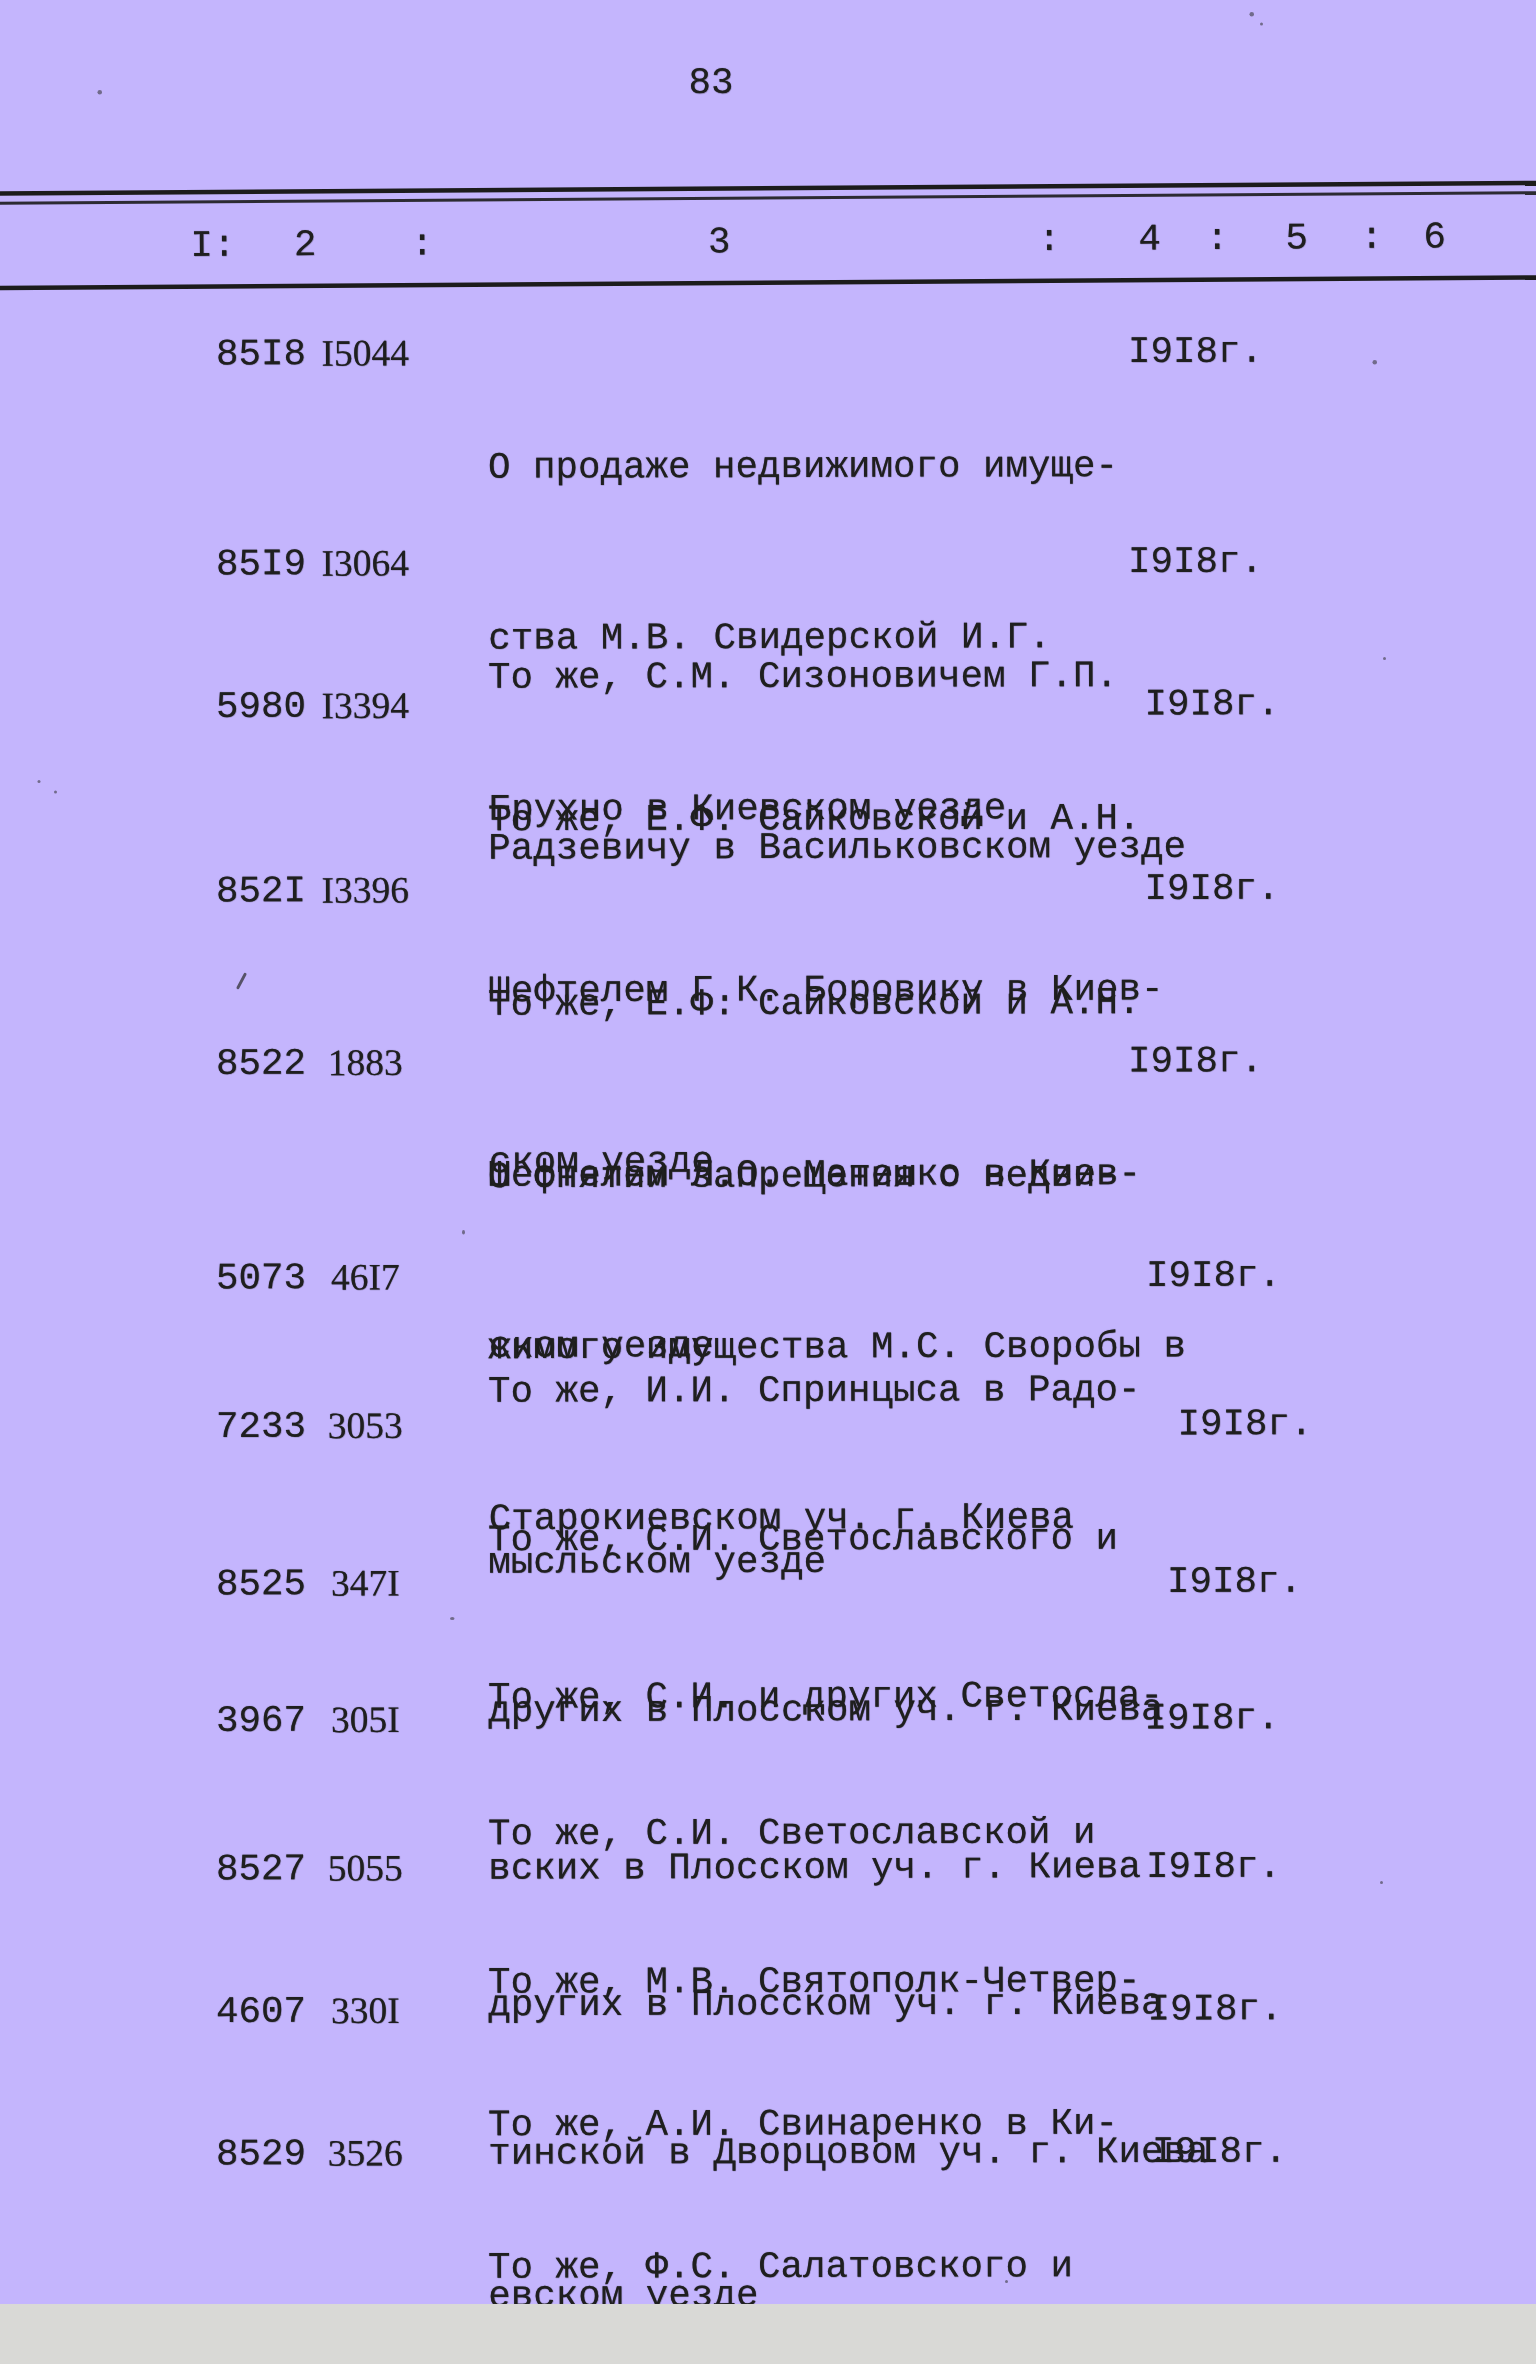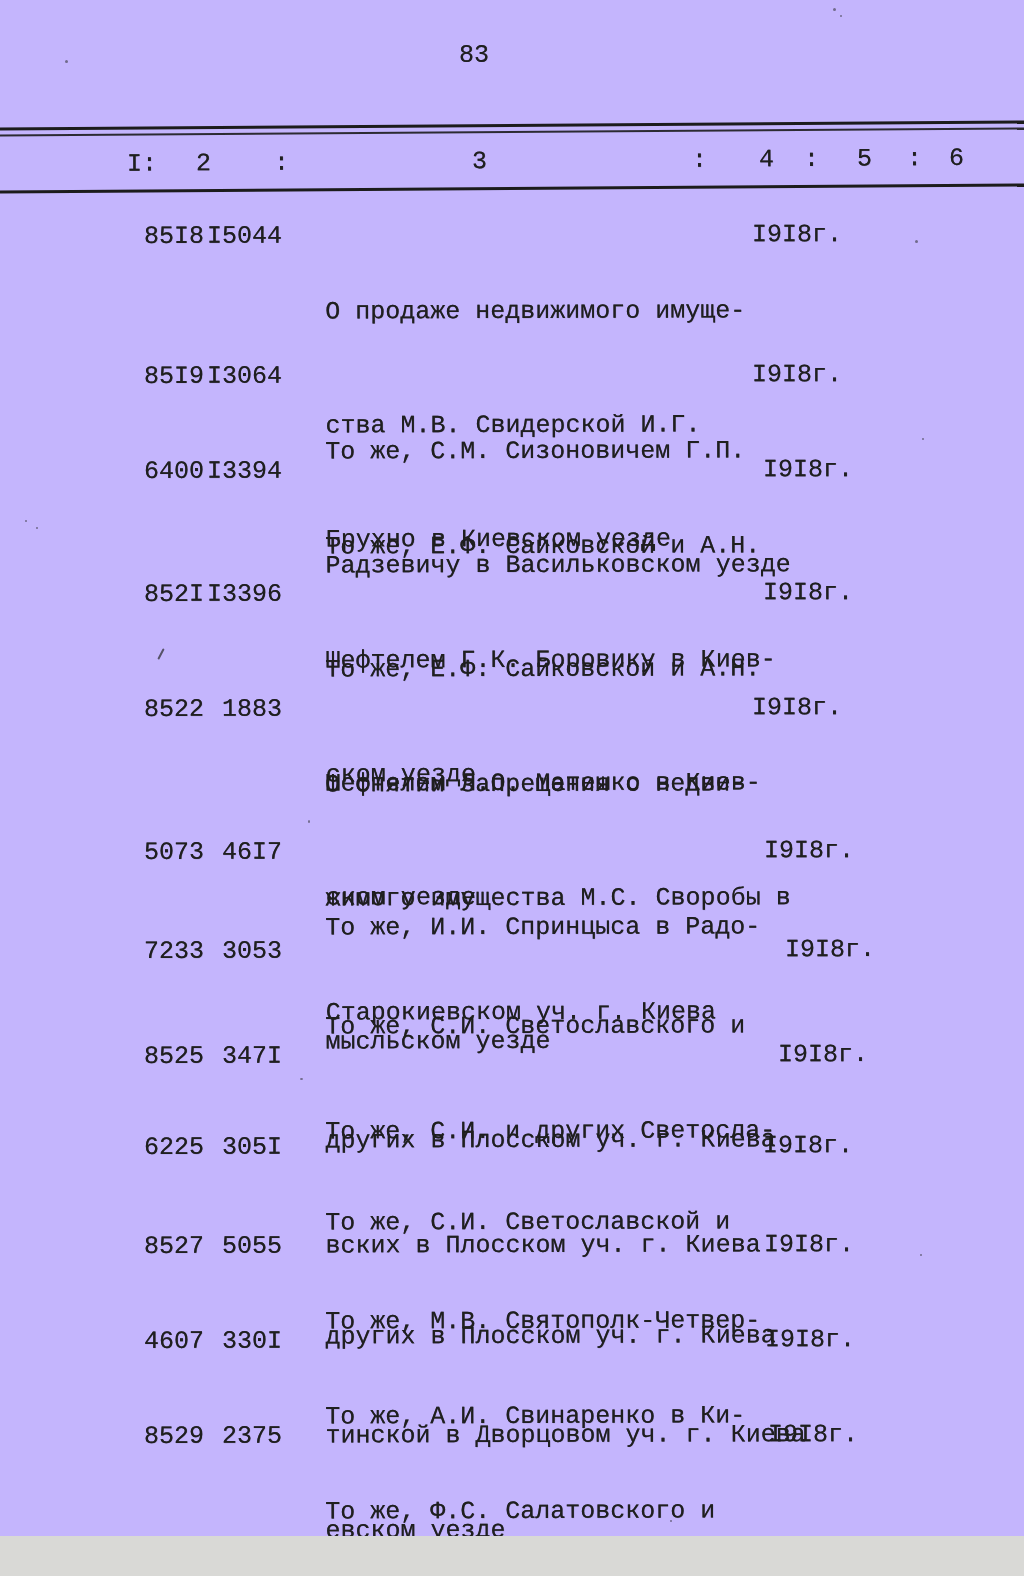--- a/index.html
+++ b/index.html
@@ -21,21 +21,21 @@
   }
   .rule{position:absolute;left:0;width:100%;background:#1c1c1c;}
   .rule.r1{top:6px;height:3px;}
   .rule.r2{top:13px;height:2px;opacity:.9;}
   .rule.r3{top:69px;height:3px;}
   .hc{top:25px;}
   
   .row{position:absolute;left:0;width:1024px;transform:rotate(-0.15deg);}
   .c{top:0;}
   .c1{left:144px;}
-  .c2{left:177px;width:105px;text-align:right;}
+  .c2{left:191px;width:105px;text-align:center;font-family:Liberation Serif, serif;}
   .c3{left:325px;}
   .tl{line-height:38px;white-space:pre;}
   
   .speck{position:absolute;background:rgba(45,45,45,.55);border-radius:50%;}
   .slash{
     position:absolute;width:2px;height:12px;background:rgba(40,40,40,.7);
     transform:rotate(28deg);border-radius:1px;
   }
 </style>
 </head>
@@ -76,21 +76,21 @@
     <span class="txt c c1">85I9</span>
     <span class="txt c c2">I3064</span>
     <span class="txt c" style="left:752px">I9I8г.</span>
     <div class="txt c c3">
       <div class="tl">То же, С.М. Сизоновичем Г.П.</div>
       <div class="tl">Радзевичу в Васильковском уезде</div>
     </div>
   </div>
 
   <div class="row" style="top:452px">
-    <span class="txt c c1">6400</span>
+    <span class="txt c c1">5980</span>
     <span class="txt c c2">I3394</span>
     <span class="txt c" style="left:763px">I9I8г.</span>
     <div class="txt c c3">
       <div class="tl">То же, Е.Ф. Сайковской и А.Н.</div>
       <div class="tl">Шефтелем Г.К. Боровику в Киев-</div>
       <div class="tl">ском уезде</div>
     </div>
   </div>
 
   <div class="row" style="top:575px">
@@ -139,21 +139,21 @@
     <span class="txt c c1">8525</span>
     <span class="txt c c2">347I</span>
     <span class="txt c" style="left:778px">I9I8г.</span>
     <div class="txt c c3">
       <div class="tl">То же, С.И. и других Светосла-</div>
       <div class="tl">вских в Плосском уч. г. Киева</div>
     </div>
   </div>
 
   <div class="row" style="top:1128px">
-    <span class="txt c c1">6225</span>
+    <span class="txt c c1">3967</span>
     <span class="txt c c2">305I</span>
     <span class="txt c" style="left:763px">I9I8г.</span>
     <div class="txt c c3">
       <div class="tl">То же, С.И. Светославской и</div>
       <div class="tl">других в Плосском уч. г. Киева</div>
     </div>
   </div>
 
   <div class="row" style="top:1227px">
     <span class="txt c c1">8527</span>
@@ -170,21 +170,21 @@
     <span class="txt c c2">330I</span>
     <span class="txt c" style="left:765px">I9I8г.</span>
     <div class="txt c c3">
       <div class="tl">То же, А.И. Свинаренко в Ки-</div>
       <div class="tl">евском уезде</div>
     </div>
   </div>
 
   <div class="row" style="top:1417px">
     <span class="txt c c1">8529</span>
-    <span class="txt c c2">2375</span>
+    <span class="txt c c2">3526</span>
     <span class="txt c" style="left:768px">I9I8г.</span>
     <div class="txt c c3">
       <div class="tl">То же, Ф.С. Салатовского и</div>
       
     </div>
   </div>
 
   <div class="speck" style="left:65px;top:60px;width:3px;height:3px"></div>
   <div class="speck" style="left:833px;top:8px;width:3px;height:3px"></div>
   <div class="speck" style="left:840px;top:15px;width:2px;height:2px"></div>

